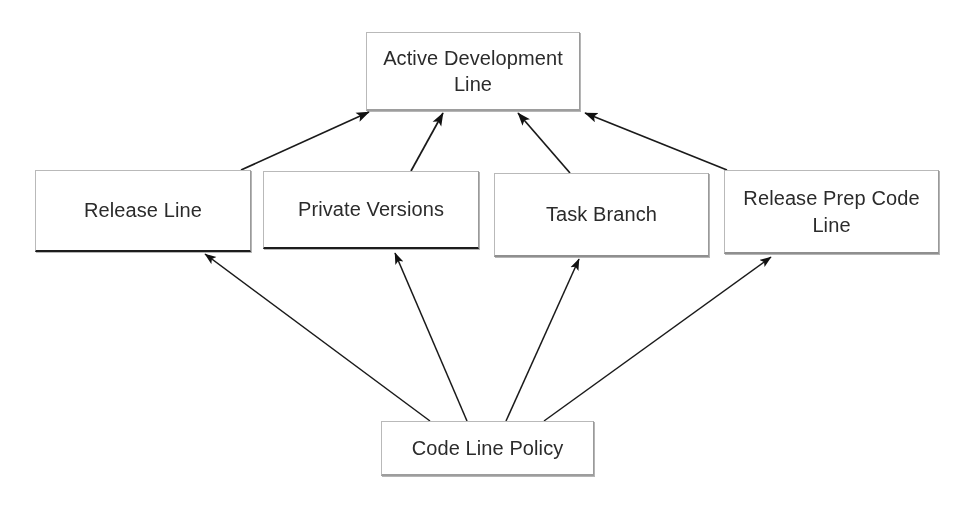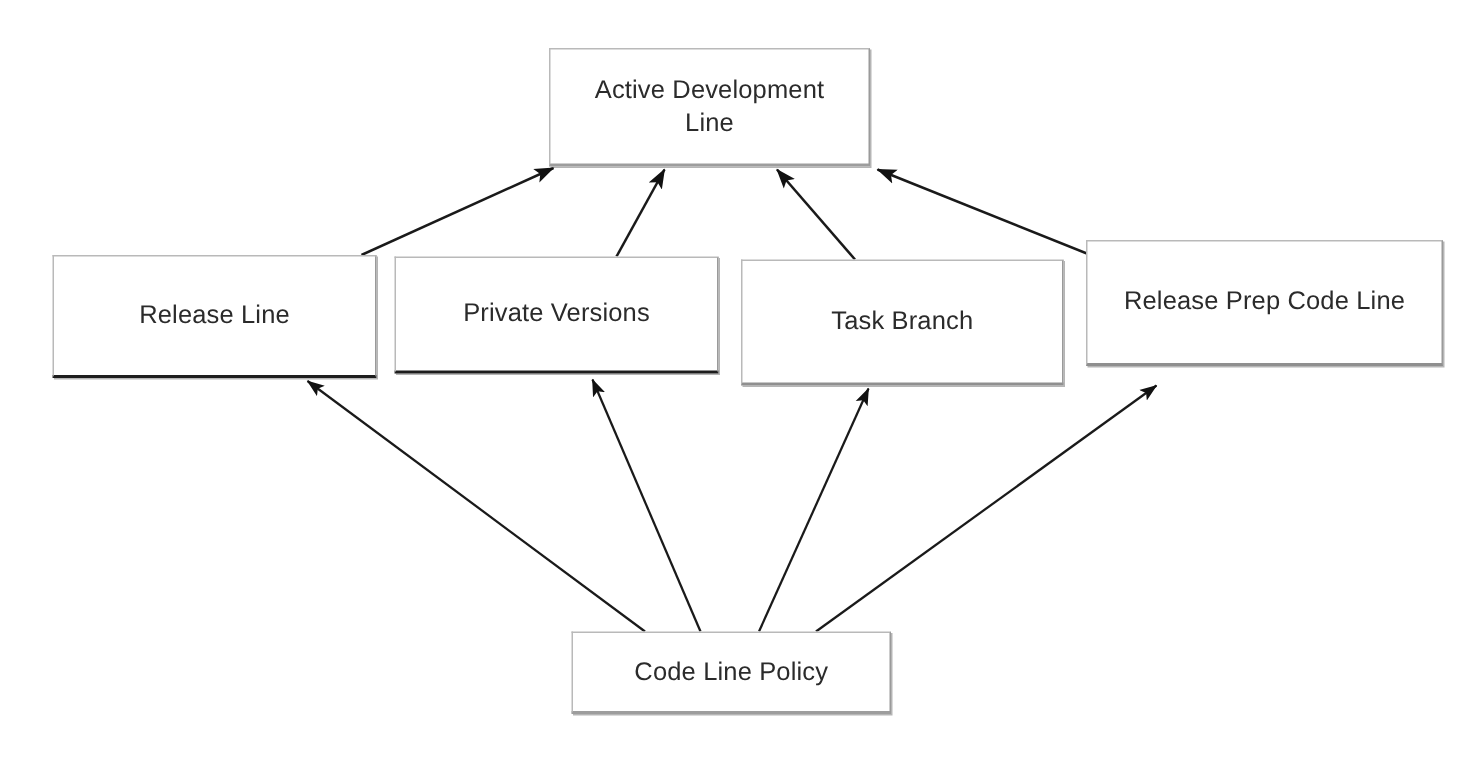--- a/index.html
+++ b/index.html
@@ -30,21 +30,21 @@
     border-right-color: #9a9a9a;
     border-bottom-color: #8d8d8d;
     box-shadow: 1px 1px 0 rgba(90, 90, 90, 0.45);
     display: flex;
     align-items: center;
     justify-content: center;
     text-align: center;
     z-index: 2;
   }
   .node .node-label {
-    font-size: 17px;
+    font-size: 20px;
     line-height: 1.32;
     color: #2b2b2b;
     letter-spacing: 0.1px;
     padding: 0 6px;
     white-space: pre-line;
   }
   #node-active-development-line {
     left: 366px;
     top: 32px;
     width: 214px;
@@ -71,22 +71,22 @@
   #node-task-branch {
     left: 494px;
     top: 173px;
     width: 215px;
     height: 84px;
     border-bottom-color: #8f8f8f;
     border-bottom-width: 2px;
   }
   #node-release-prep-code-line {
     left: 724px;
-    top: 160px;
-    width: 238px;
+    top: 170px;
+    width: 215px;
     height: 84px;
     border-bottom-color: #8f8f8f;
     border-bottom-width: 2px;
     align-items: center;
   }
   #node-code-line-policy {
     left: 381px;
     top: 421px;
     width: 213px;
     height: 55px;

